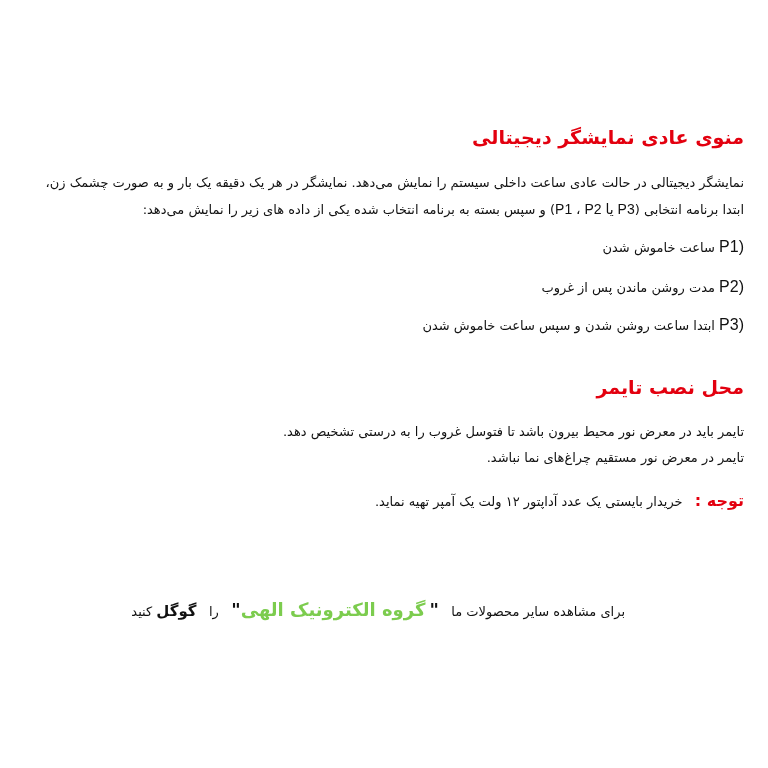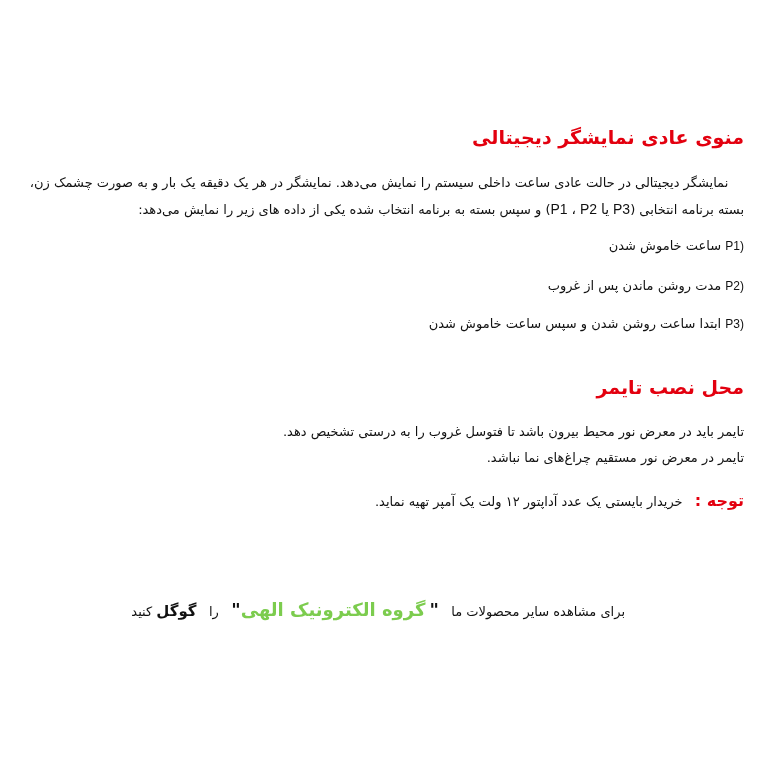--- a/index.html
+++ b/index.html
@@ -37,21 +37,21 @@
     }
     .body-text {
       font-size: 13px;
       color: #111111;
     }
     .wide {
       left: 14px;
       right: 24px;
     }
     .item-code {
-      font-size: 12px;
+      font-size: 16px;
       font-family: "Liberation Sans", "DejaVu Sans", sans-serif;
       direction: ltr;
       unicode-bidi: isolate;
     }
     .note-label {
       font-weight: bold;
       font-size: 16px;
       color: #e3000f;
       margin-left: 8px;
     }
@@ -83,23 +83,23 @@
       color: #111111;
     }
   </style>
 </head>
 <body>
 
 <div class="page">
 
   <div class="line heading" style="top:126px;">منوی عادی نمایشگر دیجیتالی</div>
 
-  <div class="line body-text wide" style="top:175px;text-align:center;">نمایشگر دیجیتالی در حالت عادی ساعت داخلی سیستم را نمایش می‌دهد. نمایشگر در هر یک دقیقه یک بار و به صورت چشمک زن،</div>
+  <div class="line body-text wide" style="top:175px;">نمایشگر دیجیتالی در حالت عادی ساعت داخلی سیستم را نمایش می‌دهد. نمایشگر در هر یک دقیقه یک بار و به صورت چشمک زن،</div>
   <div class="line body-text" style="top:201px;">
-    <span>بسته برنامه انتخابی (</span><span class="item-code" style="font-size:14px;">P1 ، P2 یا P3</span><span>) و سپس بسته به برنامه انتخاب شده یکی از داده های زیر را نمایش می‌دهد:</span>
+    <span>ابتدا برنامه انتخابی (</span><span class="item-code" style="font-size:14px;">P1 ، P2 یا P3</span><span>) و سپس بسته به برنامه انتخاب شده یکی از داده های زیر را نمایش می‌دهد:</span>
   </div>
 
   <div class="line body-text" style="top:238px;">
     <span class="item-code">P1)</span>
     <span>ساعت خاموش شدن</span>
   </div>
   <div class="line body-text" style="top:278px;">
     <span class="item-code">P2)</span>
     <span>مدت روشن ماندن پس از غروب</span>
   </div>

